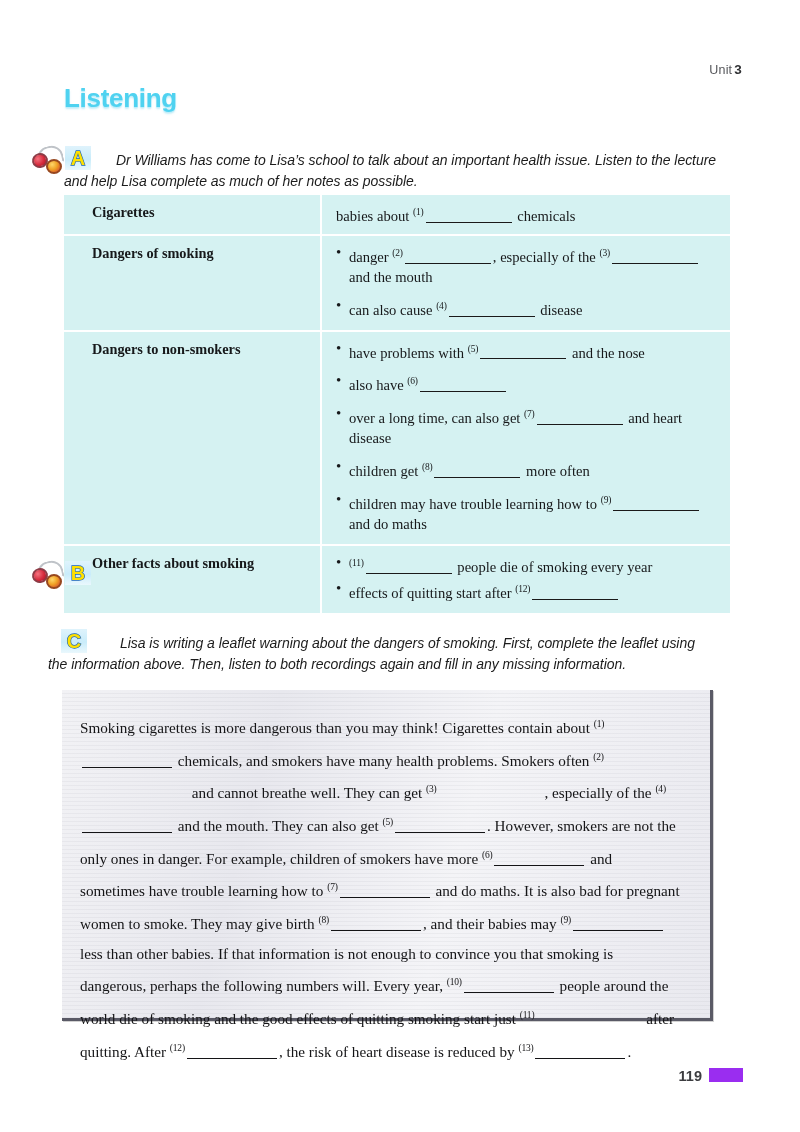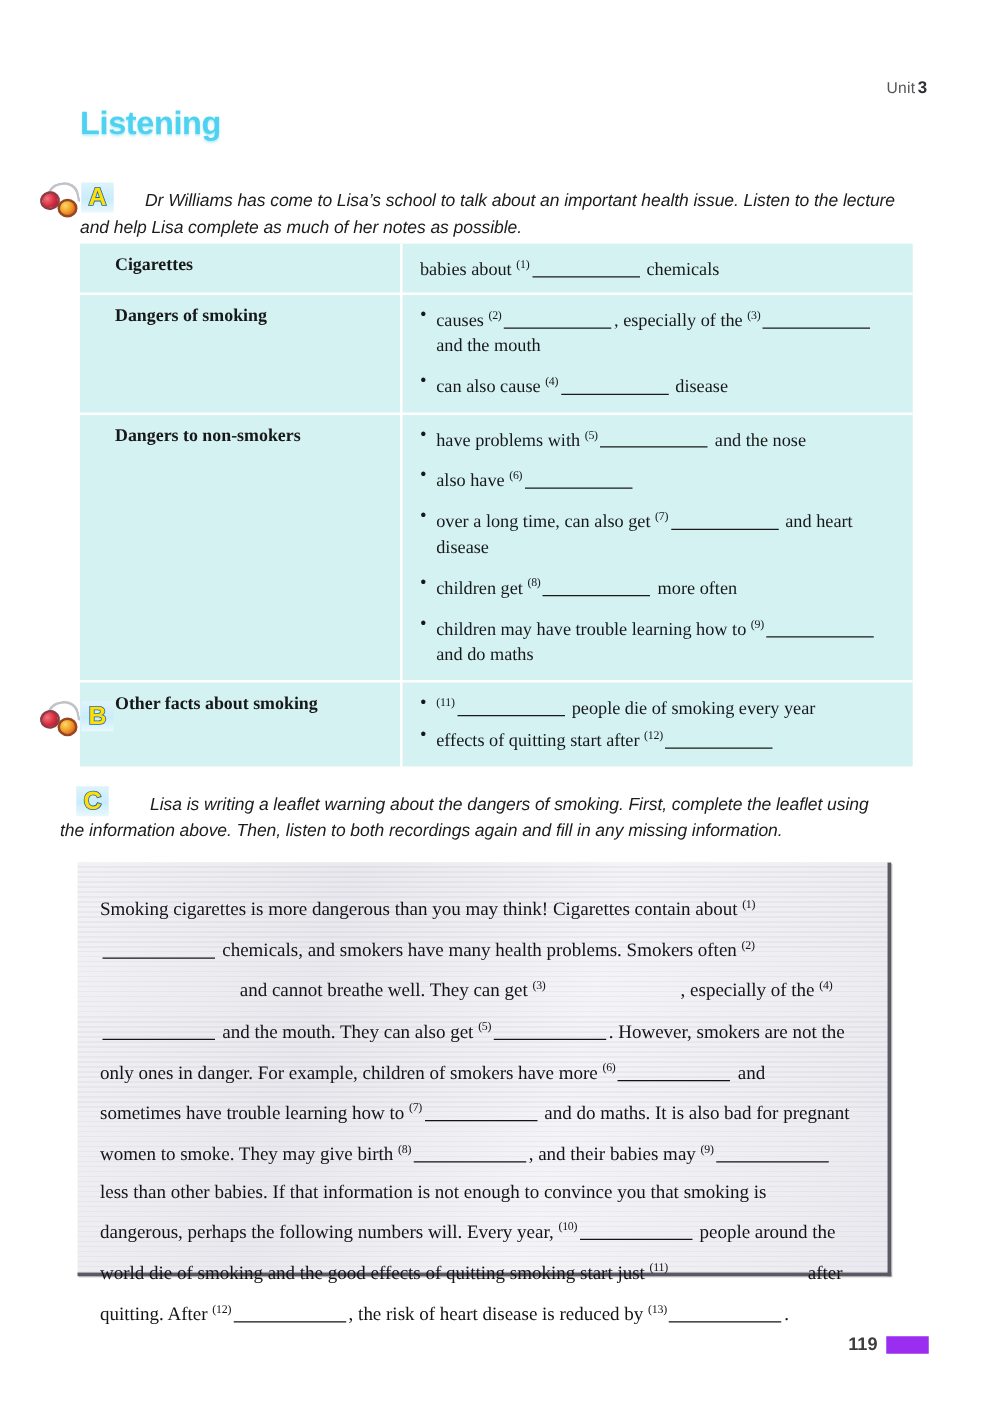--- a/index.html
+++ b/index.html
@@ -199,21 +199,21 @@
   
   .folio {
     position: absolute;
     right: 57px;
     bottom: 48px;
     font-family: "Liberation Sans", sans-serif;
     font-weight: bold;
     font-size: 14.5px;
     color: #3c3d40;
     display: flex;
-    align-items: center;
+    align-items: flex-start;
     gap: 7px;
   }
   .folio-bar {
     display: inline-block;
     width: 34px;
     height: 14px;
     background: #9a2df0;
   }
 </style>
 </head>
@@ -241,21 +241,21 @@
         <td class="label">Cigarettes</td>
         <td class="content">
           <div><span>babies about </span><span class="sup">(1)</span><span class="blank w-md"></span><span> chemicals</span></div>
         </td>
       </tr>
 
       <tr>
         <td class="label">Dangers of smoking</td>
         <td class="content">
           <ul>
-            <li><span>causes </span><span class="sup">(2)</span><span class="blank w-md"></span><span>, especially of the </span><span class="sup">(3)</span><span class="blank w-md"></span><span> and the mouth</span></li>
+            <li><span>danger </span><span class="sup">(2)</span><span class="blank w-md"></span><span>, especially of the </span><span class="sup">(3)</span><span class="blank w-md"></span><span> and the mouth</span></li>
             <li><span>can also cause </span><span class="sup">(4)</span><span class="blank w-md"></span><span> disease</span></li>
           </ul>
         </td>
       </tr>
 
       <tr>
         <td class="label">Dangers to non-smokers</td>
         <td class="content">
           <ul>
             <li><span>have problems with </span><span class="sup">(5)</span><span class="blank w-md"></span><span> and the nose</span></li>

